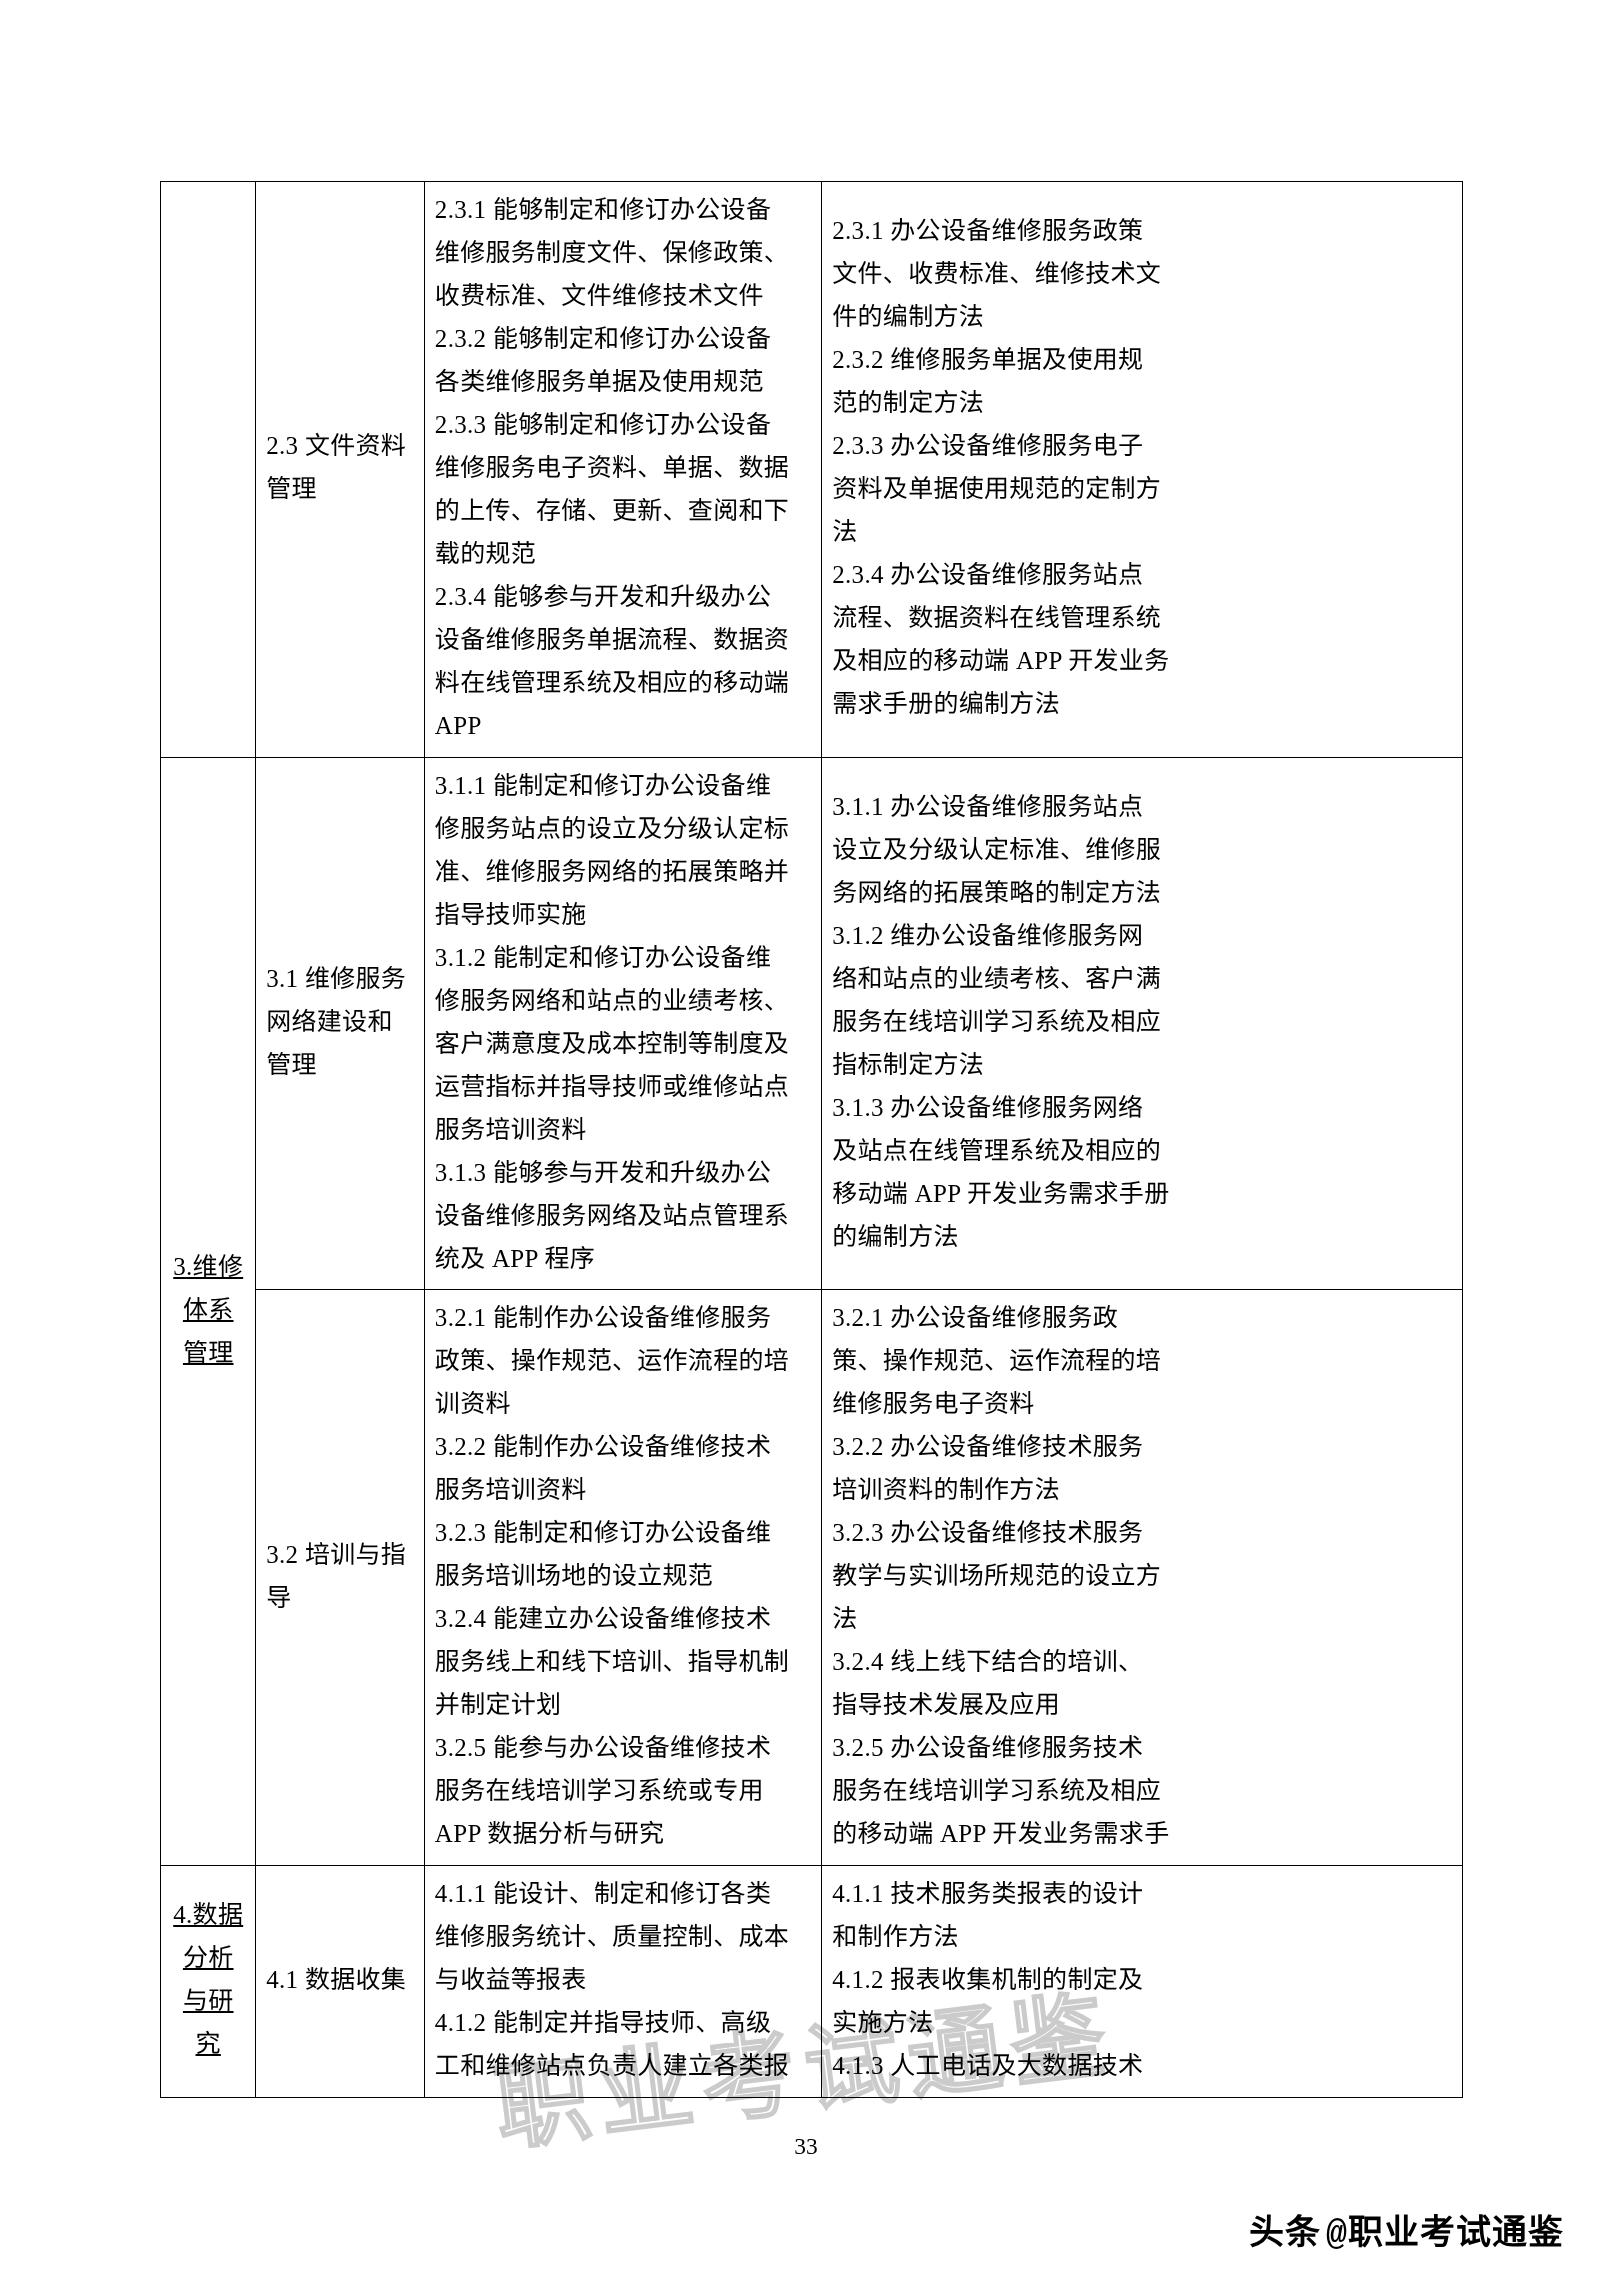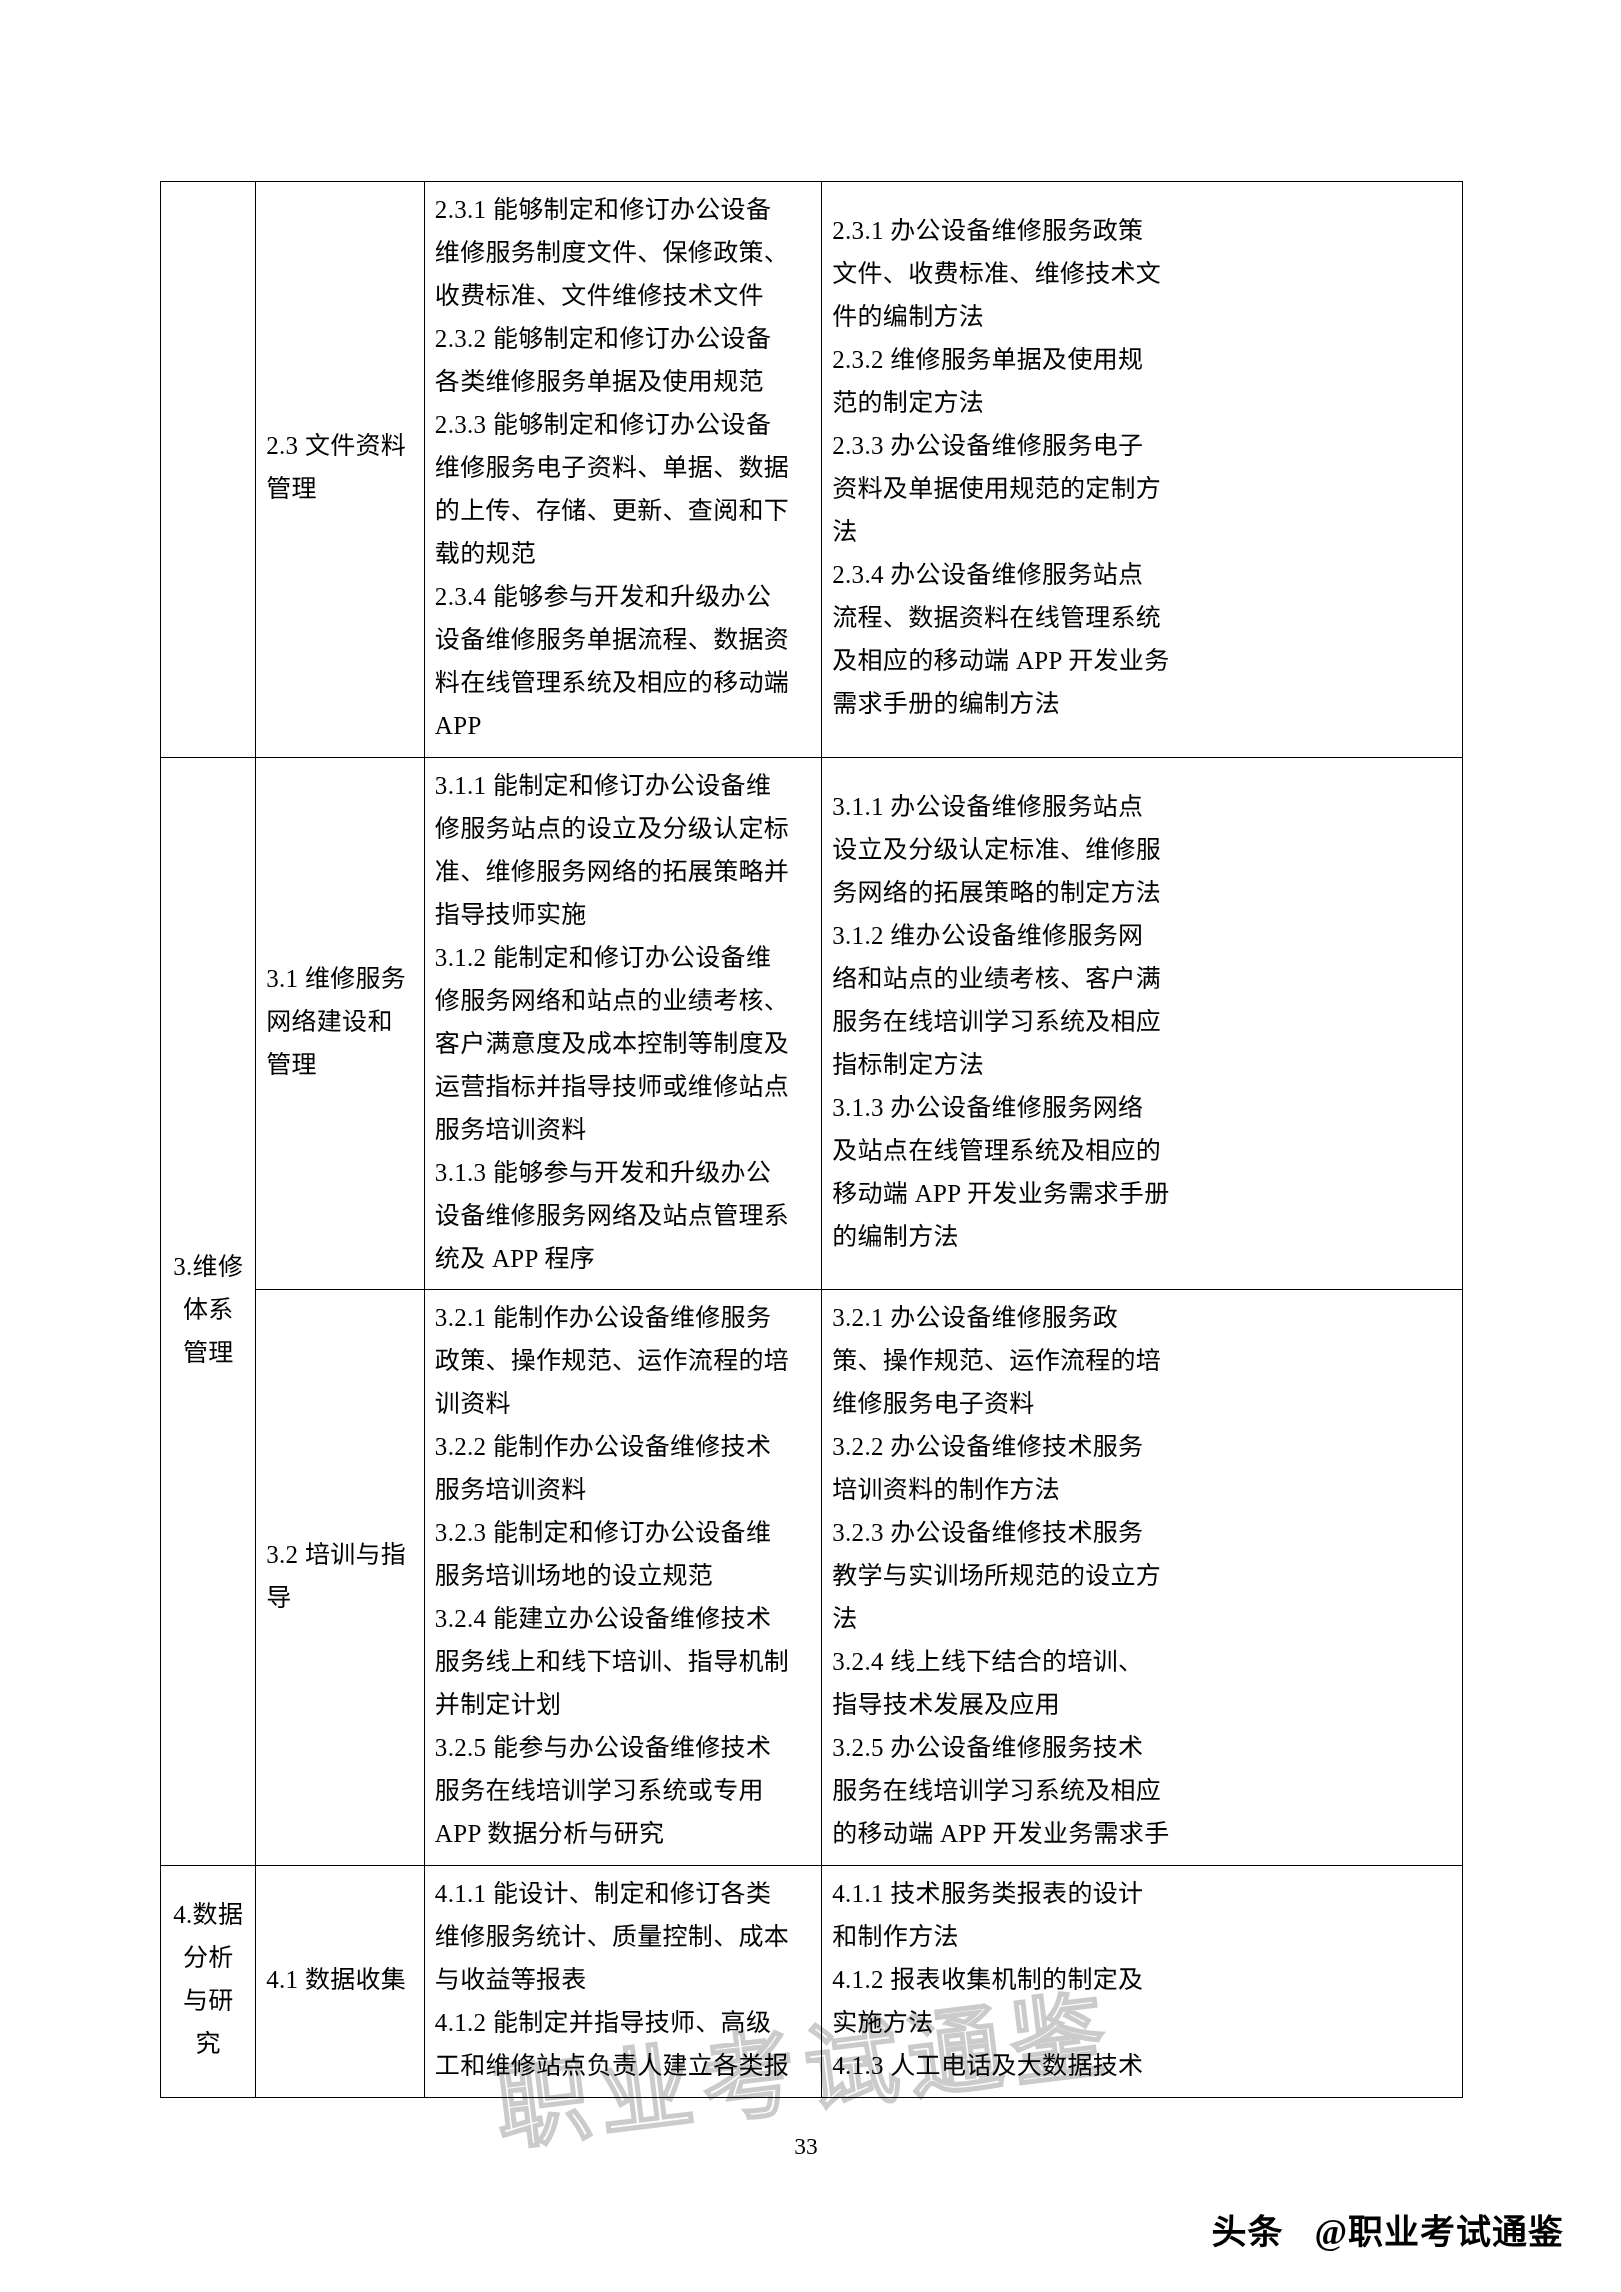--- a/index.html
+++ b/index.html
@@ -75,20 +75,21 @@
     text-align: center;
     padding: 9.8px 3.9px;
     line-height: 1.95;
     word-break: break-all;
   }
   td.cat .cat-txt {
     display: block;
     max-width: 3.05em;
     margin: 8px auto;
     text-align: center;
+    text-decoration: underline;
   }
 
   td.sub {
     text-align: left;
     line-height: 1.95;
     padding-left: 11.8px;
     padding-right: 7.8px;
   }
 
   td.body {
@@ -118,23 +119,23 @@
     z-index: 12;
   }
 
   
   #brand {
     position: absolute;
     right: 57px;
     top: 2203px;
     display: flex;
     align-items: center;
-    gap: 31px;
+    gap: 5px;
     z-index: 12;
-    font-family: Liberation Serif, serif;
+    font-family: Liberation Mono, monospace;
     text-align: right;
   }
   #brand .tt {
     font-size: 35px;
     font-weight: bold;
     letter-spacing: 1px;
   }
   #brand .handle {
     font-size: 35px;
     font-weight: bold;

